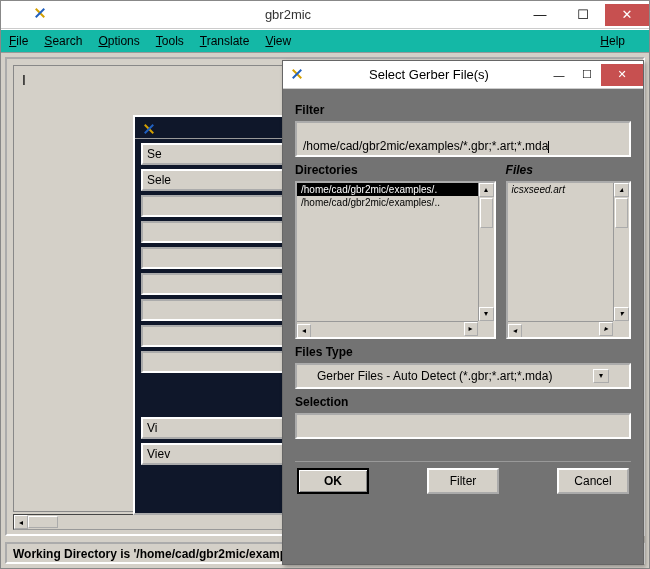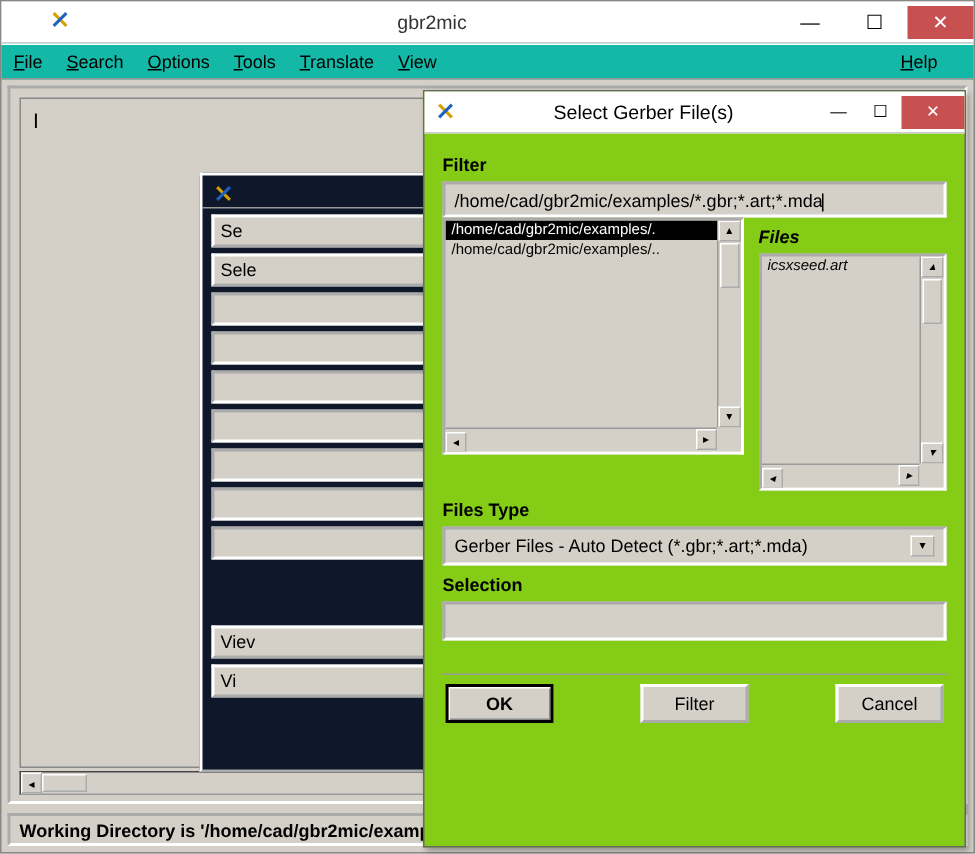--- a/index.html
+++ b/index.html
@@ -27,47 +27,47 @@
   .hscroll .arr.l { left: 0; } .hscroll .arr.r { right: 0; }
   
   .status { position: absolute; left: 4px; right: 4px; bottom: 4px; height: 22px; background: #d4d0c8; border: 2px inset #fff; padding: 2px 6px; font-weight: bold; color: #000; line-height: 16px; overflow: hidden; white-space: nowrap; }
   
   .bg-panel { position: absolute; left: 132px; top: 114px; width: 160px; height: 400px; background: #0f172a; border: 2px outset #fff; }
   .bg-panel .hdr { height: 22px; border-bottom: 1px solid #999; display: flex; align-items: center; padding: 0 6px; }
   .bg-panel .hdr .icon { width: 14px; height: 14px; margin-right: 4px; }
   .bg-panel .slot { height: 22px; margin: 4px 6px; border: 2px outset #fff; background: #d4d0c8; padding: 2px 4px; overflow: hidden; }
   .bg-panel .slot.flat { border: 2px inset #fff; background: #d4d0c8; }
   
-  .dialog { position: absolute; left: 282px; top: 60px; width: 362px; height: 505px; background: #84cc16; border: 1px solid #666; box-shadow: 2px 2px 4px rgba(0,0,0,0.3); }
+  .dialog { position: absolute; left: 282px; top: 60px; width: 362px; height: 505px; background: #737373; border: 1px solid #666; box-shadow: 2px 2px 4px rgba(0,0,0,0.3); }
   .dialog .dtitle { height: 28px; background: #fff; display: flex; align-items: center; border-bottom: 1px solid #ccc; }
   .dialog .dtitle .icon { width: 18px; height: 18px; margin: 0 6px; }
   .dialog .dtitle .txt { flex: 1; text-align: center; font-size: 13px; }
   .dialog .dtitle .ctrl { width: 28px; height: 20px; display: flex; align-items: center; justify-content: center; background: #fff; cursor: pointer; font-size: 11px; }
   .dialog .dtitle .ctrl.close { background: #c75050; color: #fff; width: 42px; height: 22px; }
   
   .dbody { padding: 8px 12px; }
   .lbl { font-weight: bold; margin: 6px 0 4px; }
-  .inset-field { border: 2px inset #fff; background: #d4d0c8; padding: 4px 6px; height: 24px; line-height: 14px; overflow: hidden; white-space: nowrap; }
+  .inset-field { border: 2px inset #fff; background: #d4d0c8; padding: 16px 6px; height: 24px; line-height: 14px; overflow: hidden; white-space: nowrap; }
   .inset-field .caret { border-left: 1px solid #000; display: inline-block; height: 12px; vertical-align: middle; }
   
   .lists { display: flex; gap: 10px; margin-bottom: 6px; }
   .listcol { display: flex; flex-direction: column; }
   .listcol.dir { flex: 1.6; } .listcol.files { flex: 1; font-style: italic; }
   .listbox { border: 2px inset #fff; background: #d4d0c8; height: 158px; position: relative; overflow: hidden; }
   .listbox .item { padding: 1px 4px; white-space: nowrap; font-size: 10px; }
   .listbox .item.sel { background: #000; color: #fff; }
   .listbox .vscroll { position: absolute; right: 0; top: 0; bottom: 16px; width: 16px; background: #d4d0c8; border-left: 1px solid #999; }
   .listbox .vscroll .va { height: 14px; background: #d4d0c8; border: 1px outset #fff; font-size: 8px; text-align: center; line-height: 12px; }
   .listbox .vscroll .vthumb { position: absolute; left: 1px; right: 1px; top: 15px; height: 30px; background: #d4d0c8; border: 1px outset #fff; }
   .listbox .hscroll2 { position: absolute; left: 0; right: 16px; bottom: 0; height: 16px; background: #d4d0c8; border-top: 1px solid #999; }
   .listbox .hscroll2 .ha { width: 14px; height: 14px; background: #d4d0c8; border: 1px outset #fff; font-size: 8px; text-align: center; line-height: 12px; display: inline-block; }
   .listbox .hscroll2 .ha.r { float: right; }
   .listbox .corner { position: absolute; right: 0; bottom: 0; width: 16px; height: 16px; background: #d4d0c8; }
   
-  .dropdown { border: 2px inset #fff; background: #d4d0c8; padding: 4px 6px; height: 26px; display: flex; align-items: center; }
+  .dropdown { border: 2px inset #fff; background: #d4d0c8; padding: 4px 20px; height: 26px; display: flex; align-items: center; }
   .dropdown .dval { flex: 1; }
   .dropdown .darrow { width: 16px; height: 14px; border: 1px outset #fff; background: #d4d0c8; font-size: 8px; text-align: center; line-height: 12px; }
   
   .selbox { border: 2px inset #fff; background: #d4d0c8; height: 26px; margin-bottom: 10px; }
   
   .btnrow { display: flex; justify-content: space-between; padding: 6px 2px; border-top: 1px solid #999; margin-top: 22px; }
   .btn { width: 72px; height: 26px; background: #d4d0c8; border: 2px outset #fff; cursor: pointer; font-size: 12px; }
   .btn.primary { border: 2px solid #000; box-shadow: inset 1px 1px #fff, inset -1px -1px #888; font-weight: bold; }
   
   .x-icon { display: inline-block; width: 16px; height: 16px; position: relative; }
@@ -119,41 +119,42 @@
     <div class="slot">Se</div>
     <div class="slot">Sele</div>
     <div class="slot flat"></div>
     <div class="slot flat"></div>
     <div class="slot flat"></div>
     <div class="slot flat"></div>
     <div class="slot flat"></div>
     <div class="slot flat"></div>
     <div class="slot flat"></div>
     <div style="height:36px"></div>
+    <div class="slot">Vi</div>
     <div class="slot">Viev</div>
-    <div class="slot">Vi</div>
   </div>
 </div>
 
 <div class="dialog">
   <div class="dtitle">
     <span class="icon x-icon"></span>
     <span class="txt">Select Gerber File(s)</span>
     <div class="ctrl">—</div>
     <div class="ctrl">☐</div>
     <div class="ctrl close">✕</div>
   </div>
   <div class="dbody">
     <div class="lbl">Filter</div>
     <div class="inset-field">
       <span>/home/cad/gbr2mic/examples/*.gbr;*.art;*.mda</span><span class="caret"></span>
     </div>
 
     <div class="lists">
       <div class="listcol dir">
+        <div class="lbl">Directories</div>
         <div class="listbox">
           <div class="item sel">/home/cad/gbr2mic/examples/.</div>
           <div class="item">/home/cad/gbr2mic/examples/..</div>
           <div class="vscroll">
             <div class="va">▴</div>
             <div class="vthumb"></div>
             <div class="va" style="position:absolute;bottom:0;left:0;right:0">▾</div>
           </div>
           <div class="hscroll2">
             <div class="ha">◂</div>

